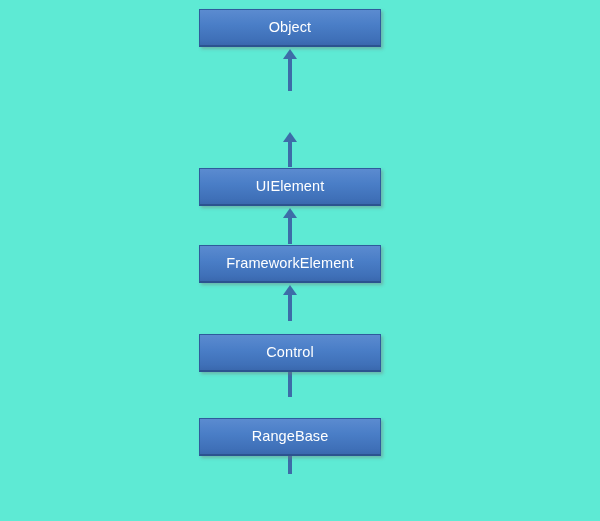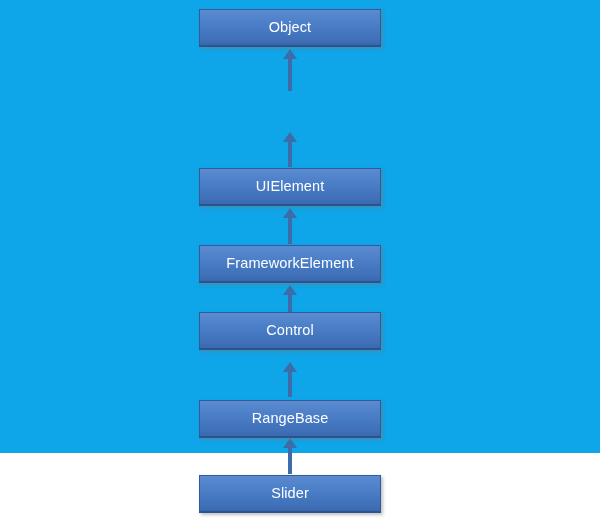--- a/index.html
+++ b/index.html
@@ -10,22 +10,22 @@
   body {
     width: 600px;
     height: 521px;
     font-family: "Liberation Sans", sans-serif;
     overflow: hidden;
   }
 
   #diagram {
     position: relative;
     width: 600px;
-    height: 453px;
-    background: #0ea5e9;
+    height: 521px;
+    background: #5eead4;
   }
 
   .chain {
     position: absolute;
     left: 0;
     top: 0;
     width: 600px;
     height: 521px;
   }
 
@@ -118,24 +118,21 @@
 
     <div class="node" style="top:9px;">
       <span class="node-label">Object</span>
     </div>
     <div class="node" style="top:245px;">
       <span class="node-label">FrameworkElement</span>
     </div>
     <div class="node" style="top:168px;">
       <span class="node-label">UIElement</span>
     </div>
-    <div class="node" style="top:312px;">
+    <div class="node" style="top:334px;">
       <span class="node-label">Control</span>
     </div>
-    <div class="node" style="top:400px;">
+    <div class="node" style="top:418px;">
       <span class="node-label">RangeBase</span>
-    </div>
-    <div class="node" style="top:475px;">
-      <span class="node-label">Slider</span>
     </div>
 
   </div>
 </div>
 
 </body></html>

